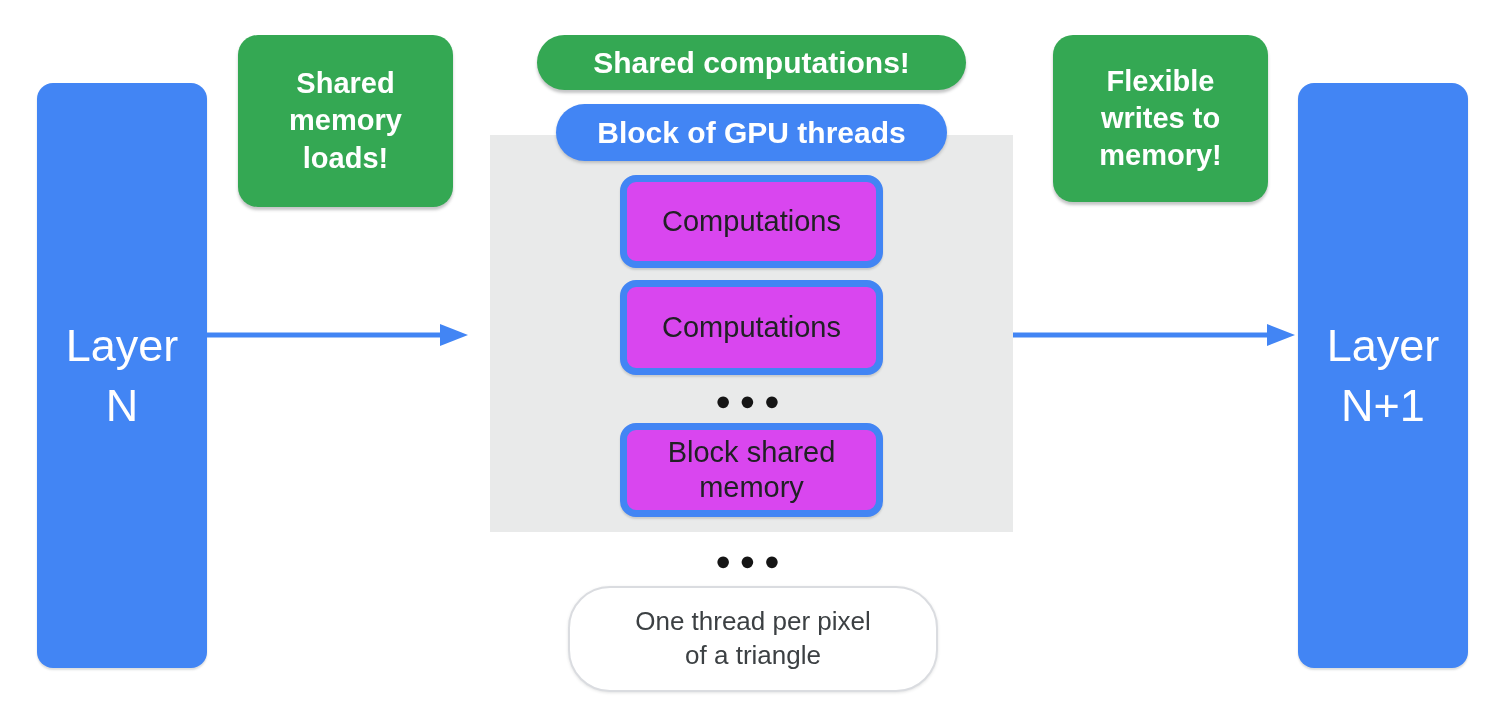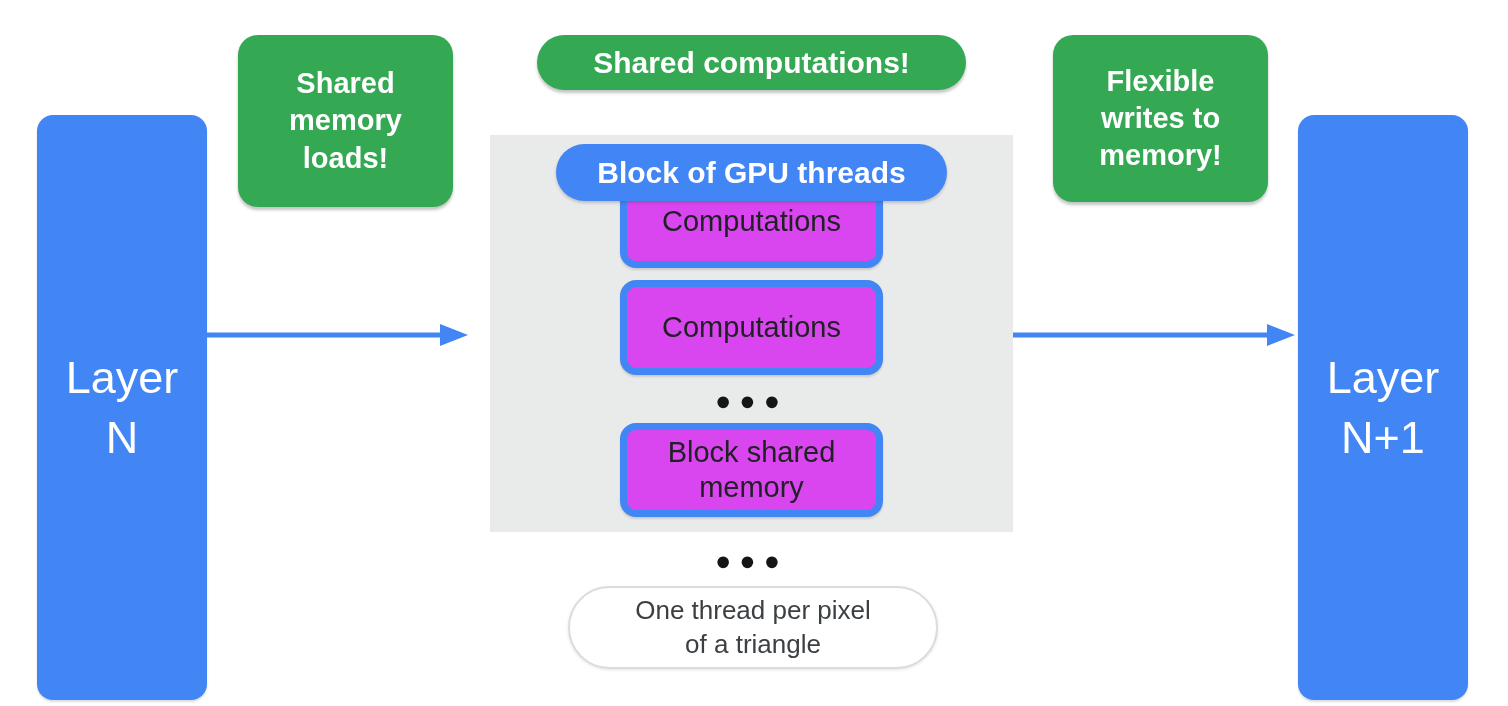--- a/index.html
+++ b/index.html
@@ -24,21 +24,20 @@
     position:absolute;
     width:170px;height:585px;top:83px;
     background:var(--blue);
     border-radius:16px;
     display:flex;align-items:center;justify-content:center;
     color:#fff;
     font-size:45px;line-height:1.32;
     text-align:center;
     white-space:pre-line;
     box-shadow:0 2px 2px rgba(60,64,67,.18);
-    margin-top:32px;
   }
   .layer-n{left:37px;}
   .layer-n1{left:1298px;}
 
   
   .callout{
     position:absolute;
     background:var(--green);
     color:#fff;
     font-weight:bold;
@@ -67,21 +66,20 @@
     background:var(--gray-block);
   }
   .gpu-title{
     position:absolute;
     left:556px;top:104px;width:391px;height:57px;
     background:var(--blue);
     border-radius:29px;
     color:#fff;font-weight:bold;font-size:30px;
     display:flex;align-items:center;justify-content:center;
     box-shadow:0 2px 3px rgba(60,64,67,.25);
-    margin-top:40px;
   }
   .thread-box{
     position:absolute;
     left:130px;width:263px;
     background:#d946ef;
     border:7px solid var(--blue);
     border-radius:16px;
     color:var(--text-dark);
     font-size:29px;line-height:1.2;
     display:flex;align-items:center;justify-content:center;
@@ -102,21 +100,21 @@
     letter-spacing:8px;
     color:#151515;
     line-height:1;
   }
   .dots-inner{top:388px;}
   .dots-below{top:548px;}
 
   
   .caption-pill{
     position:absolute;
-    left:568px;top:586px;width:370px;height:83px;
+    left:568px;top:586px;width:370px;height:106px;
     background:#fff;
     border:2px solid var(--pill-border);
     border-radius:42px;
     color:#3C4043;
     font-size:26px;line-height:1.3;
     display:flex;align-items:center;justify-content:center;
     text-align:center;
     white-space:pre-line;
     box-shadow:0 1px 3px rgba(60,64,67,.15);
   }

